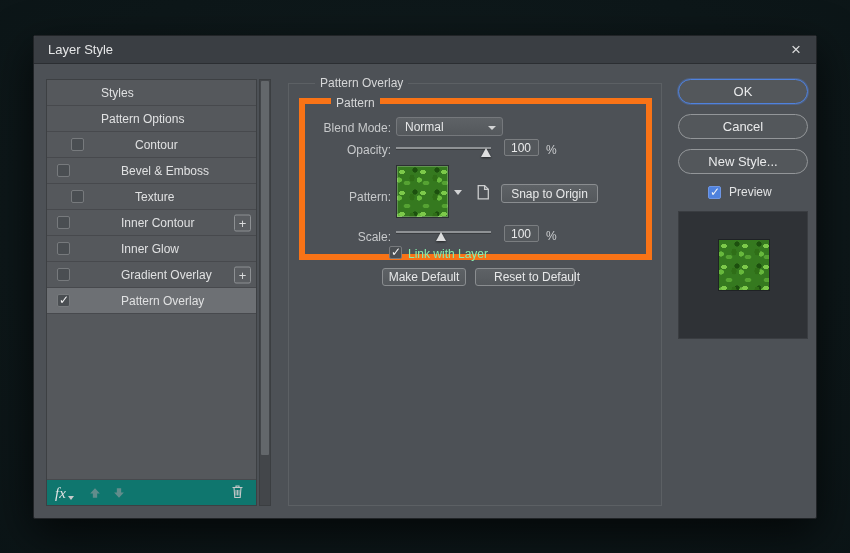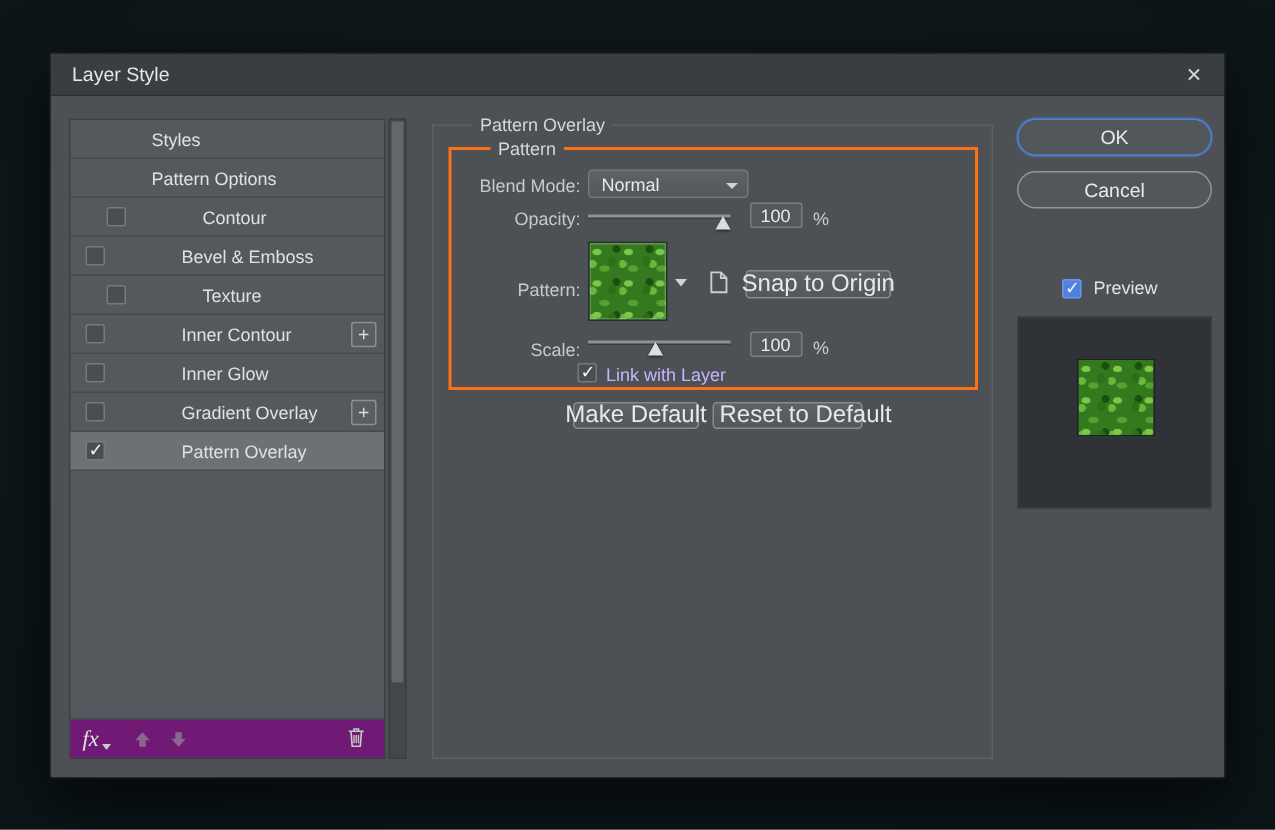--- a/index.html
+++ b/index.html
@@ -58,21 +58,21 @@
   .plus {
     position:absolute; right:5px; top:50%; transform:translateY(-50%);
     width:17px; height:17px; border:1px solid #8d9093; border-radius:2px;
     display:flex; align-items:center; justify-content:center;
     color:#dadbdc; font-size:13px; line-height:1; background:#5a5d61;
   }
 
   .ls-footer {
     position:absolute; left:0; right:0; bottom:0; height:26px;
     border-top:1px solid #47494d; display:flex; align-items:center;
-    background:#701a75; padding:0 8px;
+    background:#0f766e; padding:0 8px;
   }
   .fx-wrap { display:flex; align-items:flex-end; gap:2px; margin-right:14px; }
   .fx-label {
     font-family:"Liberation Serif", "DejaVu Serif", serif;
     font-style:italic; font-size:15px; color:#e3e4e5; line-height:16px;
   }
   .fx-caret {
     width:0; height:0; border-left:3px solid transparent;
     border-right:3px solid transparent; border-top:4px solid #c9cacb;
     margin-bottom:1px;
@@ -90,21 +90,21 @@
     background:#63676b; border-radius:1px;
   }
 
   
   .group-outer {
     position:absolute; left:254px; top:47px; width:374px; height:423px;
     border:1px solid #5c6064;
   }
   .group-inner {
     position:absolute; left:10px; top:14px; width:353px; height:162px;
-    border:2px solid #f97316;
+    border:6px solid #f97316;
   }
   .gtitle {
     position:absolute; top:-8px; left:26px; background:#4d5156;
     padding:0 5px; font-size:12px; color:#d6d7d8; white-space:nowrap;
   }
   .lbl { position:absolute; left:0; width:86px; text-align:right; color:#c7c9cb; }
   .lbl-blend { top:17px; }
   .lbl-op    { top:39px; }
   .lbl-pat   { top:86px; }
   .lbl-scale { top:126px;text-align:right; }
@@ -167,28 +167,28 @@
     border-left:4px solid transparent; border-right:4px solid transparent;
     border-top:5px solid #d2d3d4;
   }
   .new-icon { position:absolute; left:170px; top:80px; width:16px; height:17px; }
 
   .btn-small {
     position:absolute; height:19px;
     background:linear-gradient(#5e6266,#54585c);
     border:1px solid #8a8d90; border-radius:3px;
     display:flex; align-items:center; justify-content:center;
-    color:#e7e8e9; font-size:16px; white-space:nowrap;
+    color:#e7e8e9; font-size:12px; white-space:nowrap;
   }
   .btn-snap  { left:196px; top:80px;  width:97px; }
   .btn-make  { left:93px;  top:184px; width:84px;  height:18px; }
   .btn-reset { left:186px; top:184px; width:100px; height:18px;padding-left:24px; }
 
   .link-cb  { position:absolute; left:84px; top:142px; }
-  .link-lbl { position:absolute; left:103px; top:143px; color:#c4b5fd; }
+  .link-lbl { position:absolute; left:103px; top:143px; color:#86efac; }
 
   
   .btn-pill {
     position:absolute; left:644px; width:130px; height:25px;
     border-radius:13px; background:#53575b; border:1px solid #939699;
     display:flex; align-items:center; justify-content:center;
     color:#e9eaeb; font-size:13px;
   }
   .btn-ok     { top:43px; border-color:var(--focus, #4f82de);
                 box-shadow:0 0 0 1px rgba(79,130,222,.35); }
@@ -348,20 +348,21 @@
           </span>
         <span class="link-lbl">Link with Layer</span>
       </div>
 
       <div class="btn-small btn-make">Make Default</div>
       <div class="btn-small btn-reset">Reset to Default</div>
     </div>
 
     <div class="btn-pill btn-ok">OK</div>
     <div class="btn-pill btn-cancel">Cancel</div>
+    <div class="btn-pill btn-new">New Style...</div>
 
     <div class="preview-row">
       <span class="cb accent on">
           <span class="mark">✓</span>
         </span>
       <span>Preview</span>
     </div>
 
     <div class="preview-box">
       <div class="preview-sample foliage"></div>

